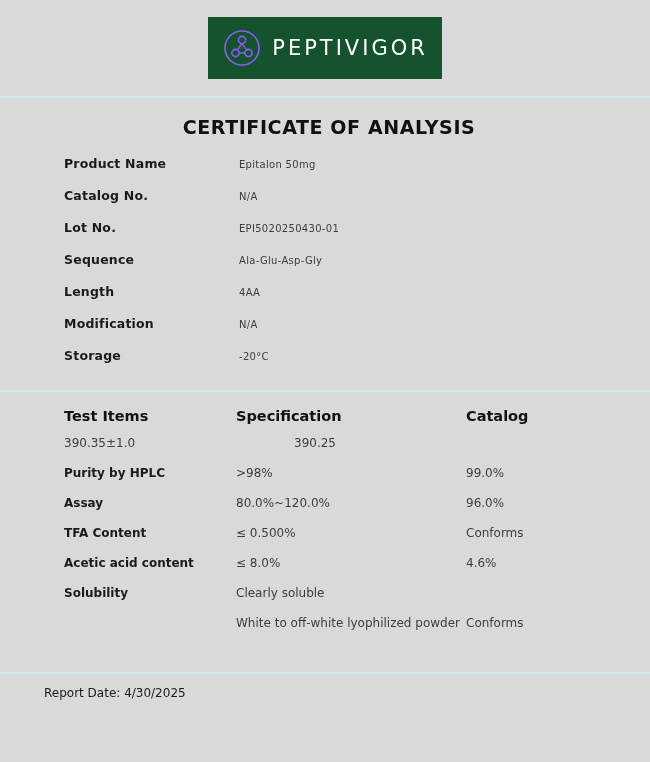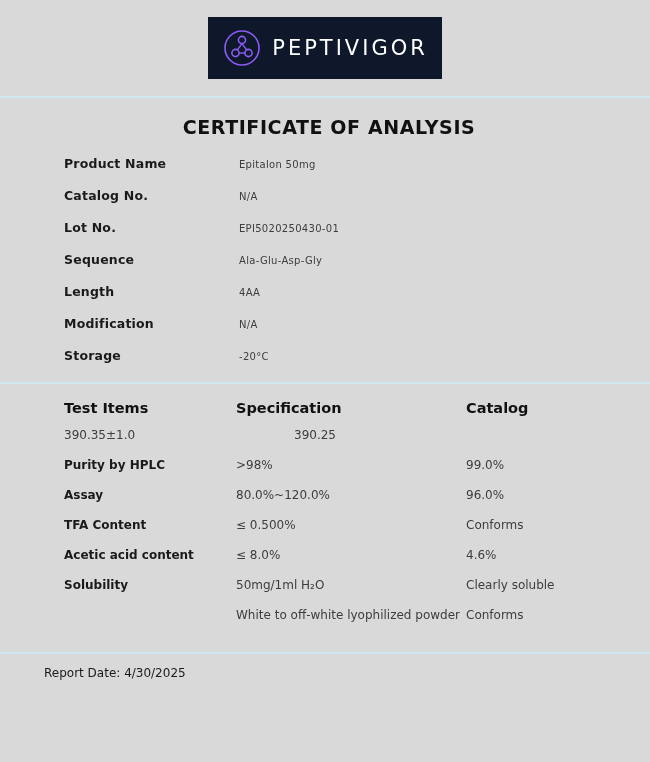--- a/index.html
+++ b/index.html
@@ -24,21 +24,21 @@
   
   .logo-band {
     height: 96px;
     display: flex;
     align-items: center;
     justify-content: center;
   }
   .logo-box {
     width: 234px;
     height: 62px;
-    background: #0f172a;
+    background: #14532d;
     display: flex;
     align-items: center;
     justify-content: center;
     gap: 10px;
     padding: 0 20px;
     box-sizing: border-box;
   }
   .logo-mark {
     width: 40px;
     height: 40px;
@@ -67,21 +67,21 @@
   .doc-title {
     font-size: 19px;
     font-weight: bold;
     letter-spacing: 0.6px;
     color: #111;
     font-family: "DejaVu Sans", sans-serif;
   }
 
   
   .info-table {
-    padding: 4px 0 2px 0;
+    padding: 4px 0 10px 0;
   }
   .info-row {
     display: flex;
     align-items: baseline;
     padding: 0 0 0 64px;
     min-height: 32px;
   }
   .info-label {
     width: 175px;
     flex: 0 0 175px;
@@ -91,21 +91,21 @@
     letter-spacing: 0.2px;
   }
   .info-value {
     font-size: 10px;
     color: #3d3d3d;
     letter-spacing: 0.3px;
   }
 
   
   .results {
-    padding: 16px 0 14px 0;
+    padding: 16px 0 26px 0;
   }
   .res-head, .res-row {
     display: flex;
     padding-left: 64px;
     padding-right: 30px;
     box-sizing: border-box;
   }
   .res-head {
     margin-bottom: 12px;
   }
@@ -227,21 +227,20 @@
       <div class="c2">≤ 0.500%</div>
       <div class="c3">Conforms</div>
     </div>
     <div class="res-row">
       <div class="c1">Acetic acid content</div>
       <div class="c2">≤ 8.0%</div>
       <div class="c3">4.6%</div>
     </div>
     <div class="res-row">
       <div class="c1">Solubility</div>
-      <div class="c2">50mg/1ml H₂O</div>
       <div class="c3">Clearly soluble</div>
     </div>
     <div class="res-row">
       <div class="c1"></div>
       <div class="c2">White to off-white lyophilized powder</div>
       <div class="c3">Conforms</div>
     </div>
   </div>
 
   <div class="rule"></div>

